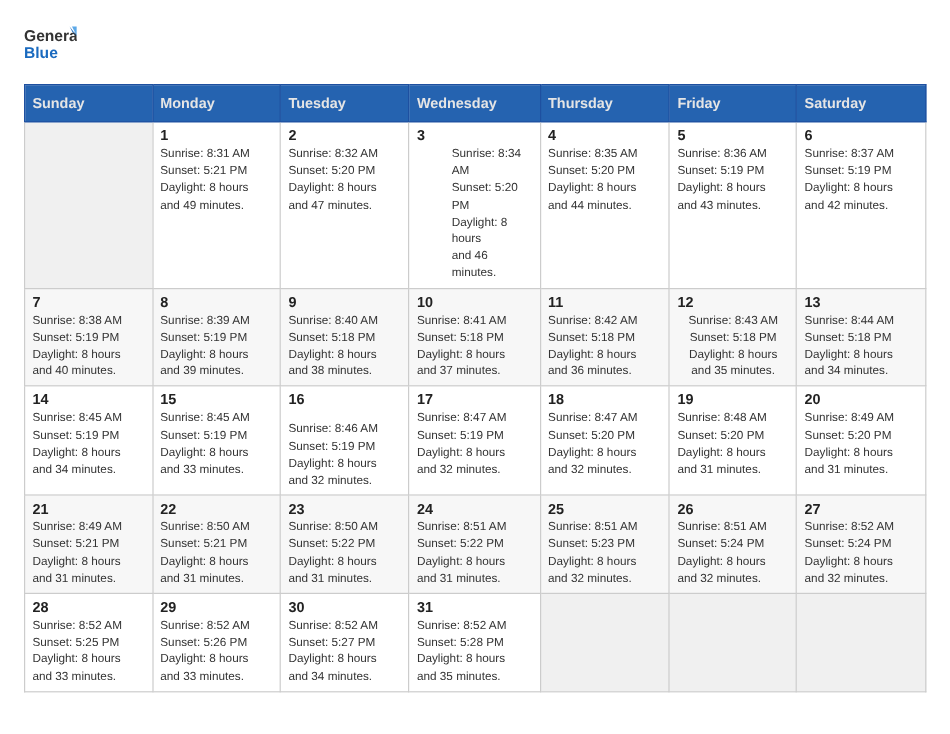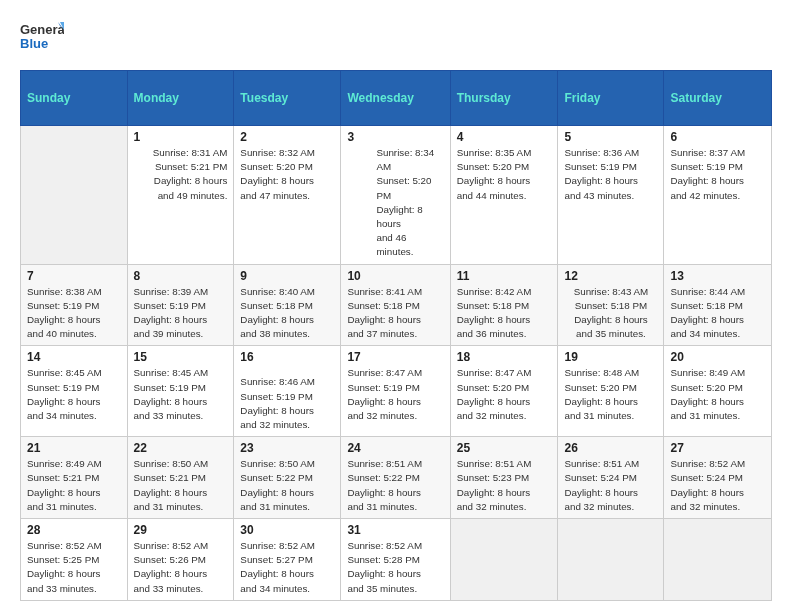--- a/index.html
+++ b/index.html
@@ -41,23 +41,23 @@
       color: #555;
       margin-top: 2px;
     }
     .calendar {
       width: 100%;
       border-collapse: collapse;
       font-size: 10.5px;
     }
     .calendar thead tr th {
       background: #2563b0;
-      color: #5eead4;
+      color: #e5e5e5;
       text-align: left;
-      padding: 20px 6px;
+      padding: 8px 6px;
       font-size: 12px;
       font-weight: bold;
       border: 1px solid #1e50a0;
     }
     .calendar tbody tr td {
       border: 1px solid #ccc;
       vertical-align: top;
       padding: 4px 6px;
       width: 113px;
       min-height: 80px;
@@ -110,21 +110,21 @@
           <th>Thursday</th>
           <th>Friday</th>
           <th>Saturday</th>
         </tr>
     </thead>
     <tbody id="calendar-body">
     <tr>
           <td class="empty-cell"></td>
           <td>
             <div class="day-number">1</div>
-            <div class="day-info" style="white-space: pre-line; text-align: right;">Sunrise: 8:31 AM
+            <div class="day-info" style="white-space: pre-line;">Sunrise: 8:31 AM
 Sunset: 5:21 PM
 Daylight: 8 hours
 and 49 minutes.</div>
           </td>
           <td>
             <div class="day-number">2</div>
             <div class="day-info" style="white-space: pre-line;">Sunrise: 8:32 AM
 Sunset: 5:20 PM
 Daylight: 8 hours
 and 47 minutes.</div>

